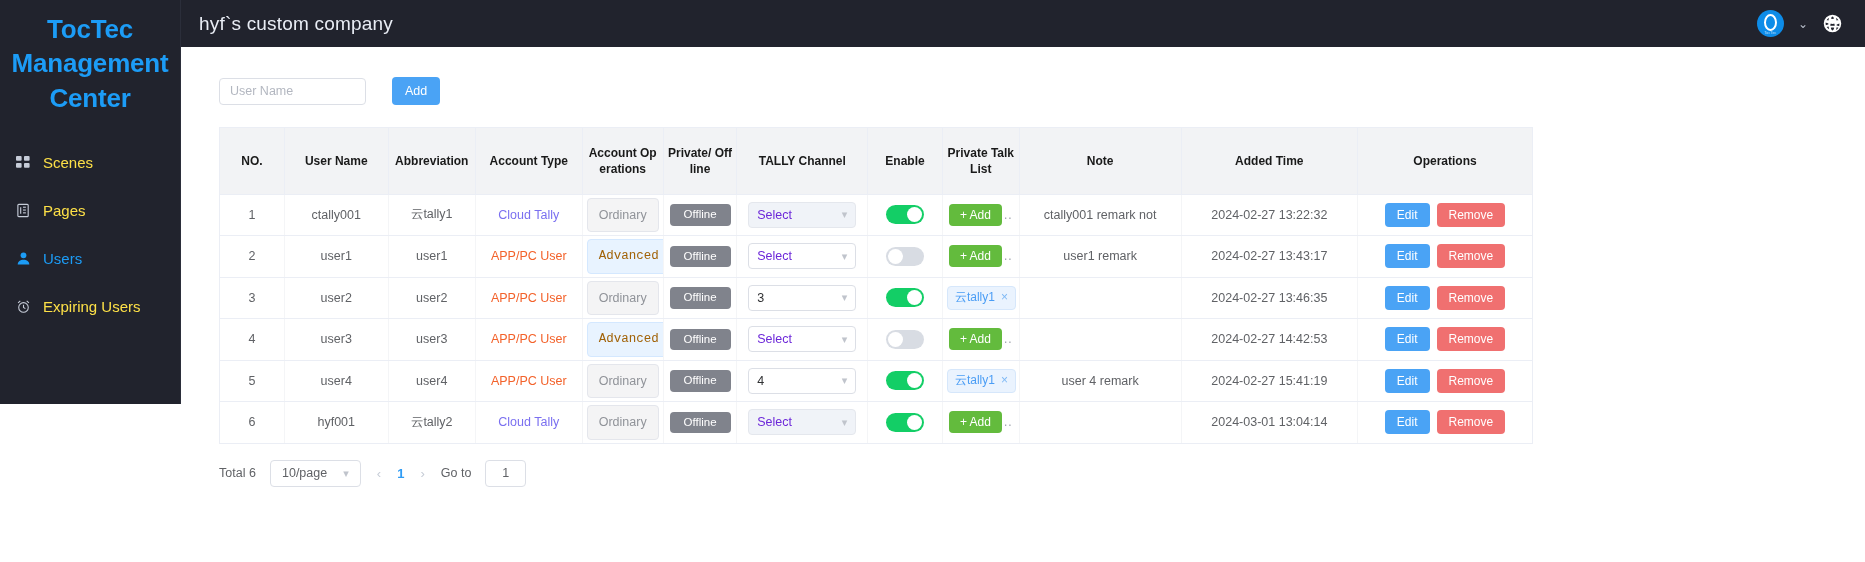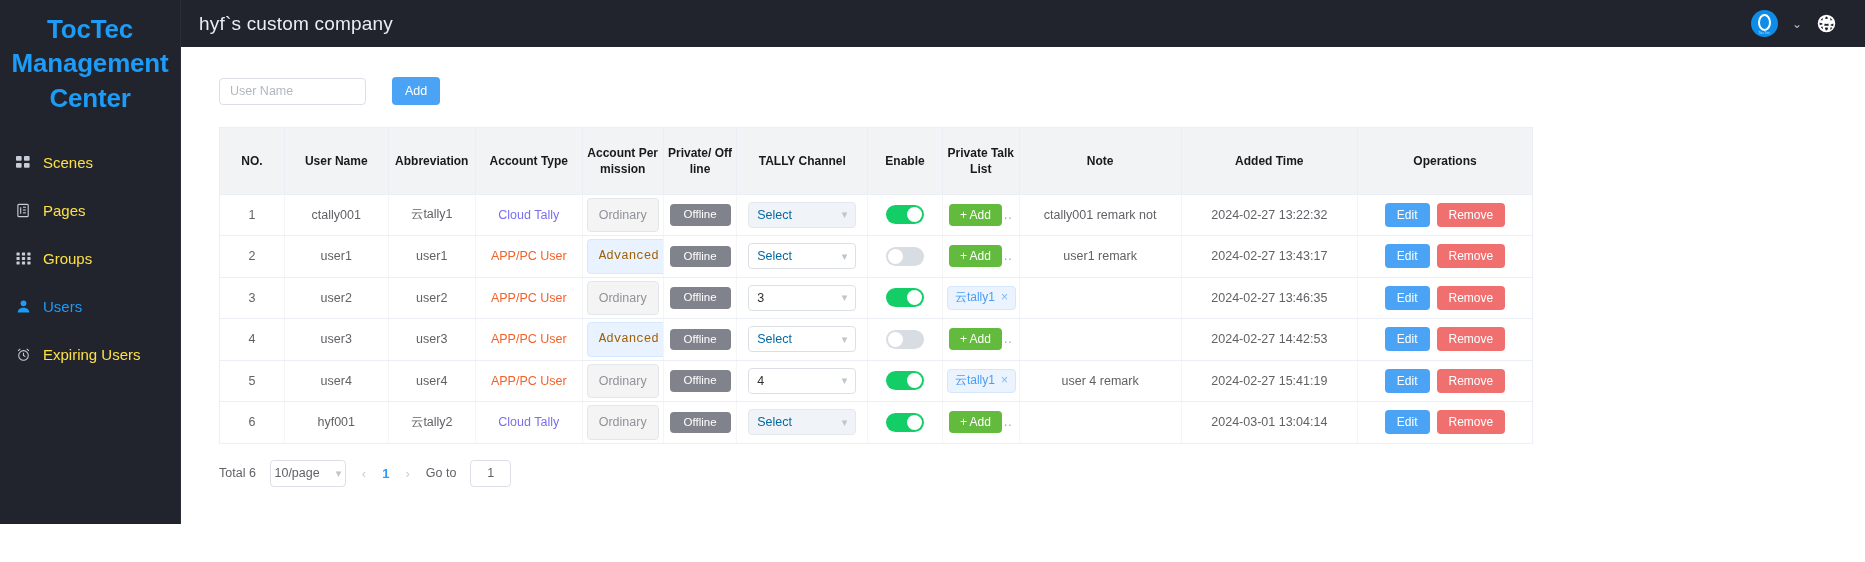--- a/index.html
+++ b/index.html
@@ -6,21 +6,21 @@
   html, body {
     width: 1865px; height: 562px;
     font-family: "Liberation Sans", sans-serif;
     overflow: hidden;
     background: #ffffff;
   }
   .app { display: flex; width: 1865px; height: 562px; }
 
   
   .sidebar {
-    width: 181px; min-width: 181px; height: 524px;
+    width: 181px; min-width: 181px; height: 404px;
     background: #21232d;
     border-right: 1px solid #2b2e3a;
     display: flex; flex-direction: column;
   }
   .brand {
     color: #1c9cf6;
     font-size: 26px; font-weight: 700; line-height: 1.32;
     text-align: center;
     padding: 12px 8px 0 8px;
     letter-spacing: -0.2px;
@@ -34,21 +34,21 @@
   }
   .nav-item.active { color: #1c9cf6; }
   .nav-icon { width: 16px; height: 16px; display:flex; align-items:center; justify-content:center; flex: 0 0 16px; }
   .nav-icon svg { display:block; }
 
   
   .main { flex: 1; display: flex; flex-direction: column; background: #ffffff; min-width: 0; }
   .topbar {
     height: 47px; background: #21232d;
     display: flex; align-items: center;
-    padding: 0 28px 0 18px;
+    padding: 0 22px 0 18px;
     color: #e9edf5;
   }
   .topbar-title { font-size: 19px; font-weight: 400; color: #e9edf5; letter-spacing: .2px; }
   .topbar-right { margin-left: auto; display: flex; align-items: center; gap: 14px; }
   .avatar {
     width: 27px; height: 27px; border-radius: 50%;
     background: #0d8ce8; position: relative;
     display: flex; align-items: center; justify-content: center;
     overflow: hidden; cursor: pointer;
   }
@@ -131,21 +131,21 @@
   }
 
   .sel {
     width: 108px; height: 26px;
     border: 1px solid #dcdfe6; border-radius: 4px;
     background: #fff; display: inline-flex; align-items: center;
     padding: 0 8px; font-size: 12.5px; color: #303133; cursor: pointer;
   }
   .sel.disabled { background: #f0f3f8; border-color: #e4e7ed; }
   .sel .sel-val { flex: 1; text-align: left; }
-  .sel .sel-ph { color: #0369a1; }
+  .sel .sel-ph { color: #6d28d9; }
   .sel .sel-ar { color: #c0c4cc; font-size: 11px; line-height: 1; }
 
   .switch {
     display: inline-block; width: 38px; height: 19px; border-radius: 10px;
     position: relative; cursor: pointer; vertical-align: middle;
   }
   .switch.on  { background: #13ce66; }
   .switch.off { background: #d8dce3; }
   .switch::after {
     content: ''; position: absolute; top: 2px; width: 15px; height: 15px;
@@ -172,21 +172,21 @@
     font-size: 12px; padding: 6px 12px; cursor: pointer; line-height: 1;
     font-family: "Liberation Sans", sans-serif;
   }
   .btn-edit { background: #4aa3f5; }
   .btn-remove { background: #f07070; margin-left: 7px; }
 
   
   .pager { display: flex; align-items: center; gap: 14px; padding: 16px 0 0 0; }
   .pg-total { font-size: 12.5px; color: #606266; }
   .pg-size {
-    width: 76px; height: 27px; border: 1px solid #dcdfe6; border-radius: 4px;
+    width: 91px; height: 27px; border: 1px solid #dcdfe6; border-radius: 4px;
     display: inline-flex; align-items: center; justify-content: center; gap: 16px;
     font-size: 12.5px; color: #606266; cursor: pointer; background:#fff;
   }
   .pg-size .ar { color: #c0c4cc; font-size: 11px; }
   .pg-arrow { color: #c6ccd6; font-size: 13px; cursor: pointer; padding: 0 2px; }
   .pg-num { color: #2f9cf5; font-size: 13px; font-weight: 700; cursor: pointer; }
   .pg-goto { font-size: 12.5px; color: #606266; }
   .pg-jump {
     width: 41px; height: 27px; border: 1px solid #dcdfe6; border-radius: 4px;
     text-align: center; font-size: 12.5px; color: #606266; outline: none;
@@ -220,36 +220,20 @@
             <rect x="2" y="1.5" width="11" height="13" rx="1"></rect>
             <line x1="5" y1="4.5" x2="5" y2="11.5"></line>
             <line x1="7.5" y1="4.5" x2="10.5" y2="4.5"></line>
             <line x1="7.5" y1="7.5" x2="10.5" y2="7.5"></line>
             <line x1="7.5" y1="10.5" x2="10.5" y2="10.5"></line>
           </svg>
         </span>
         <span>Pages</span>
       </div>
 
-      <div class="nav-item">
-        <span class="nav-icon">
-          <svg width="15" height="15" viewBox="0 0 16 16" fill="#c6ccd8">
-            <rect x="0.5" y="1.5" width="3.4" height="3.4" rx=".6"></rect>
-              <rect x="6.3" y="1.5" width="3.4" height="3.4" rx=".6"></rect>
-              <rect x="12.1" y="1.5" width="3.4" height="3.4" rx=".6"></rect>
-            <rect x="0.5" y="6.3" width="3.4" height="3.4" rx=".6"></rect>
-              <rect x="6.3" y="6.3" width="3.4" height="3.4" rx=".6"></rect>
-              <rect x="12.1" y="6.3" width="3.4" height="3.4" rx=".6"></rect>
-            <rect x="0.5" y="11.1" width="3.4" height="3.4" rx=".6"></rect>
-              <rect x="6.3" y="11.1" width="3.4" height="3.4" rx=".6"></rect>
-              <rect x="12.1" y="11.1" width="3.4" height="3.4" rx=".6"></rect>
-          </svg>
-        </span>
-        <span>Groups</span>
-      </div>
 
       <div class="nav-item active">
         <span class="nav-icon">
           <svg width="15" height="15" viewBox="0 0 16 16" fill="#1c9cf6">
             <circle cx="8" cy="4.6" r="3.1"></circle>
             <path d="M1.8 14.5c0-3.4 2.8-5.3 6.2-5.3s6.2 1.9 6.2 5.3z"></path>
           </svg>
         </span>
         <span>Users</span>
       </div>
@@ -308,21 +292,21 @@
               <col class="c-note">
               <col class="c-time">
               <col class="c-ops">
           </colgroup>
           <thead>
             <tr>
               <th>NO.</th>
               <th>User Name</th>
               <th>Abbreviation</th>
               <th>Account Type</th>
-              <th>Account Permission</th>
+              <th>Account Operations</th>
               <th>Private/ Offline</th>
               <th>TALLY Channel</th>
               <th>Enable</th>
               <th>Private Talk List</th>
               <th>Note</th>
               <th>Added Time</th>
               <th>Operations</th>
             </tr>
           </thead>
           <tbody id="tbody">

